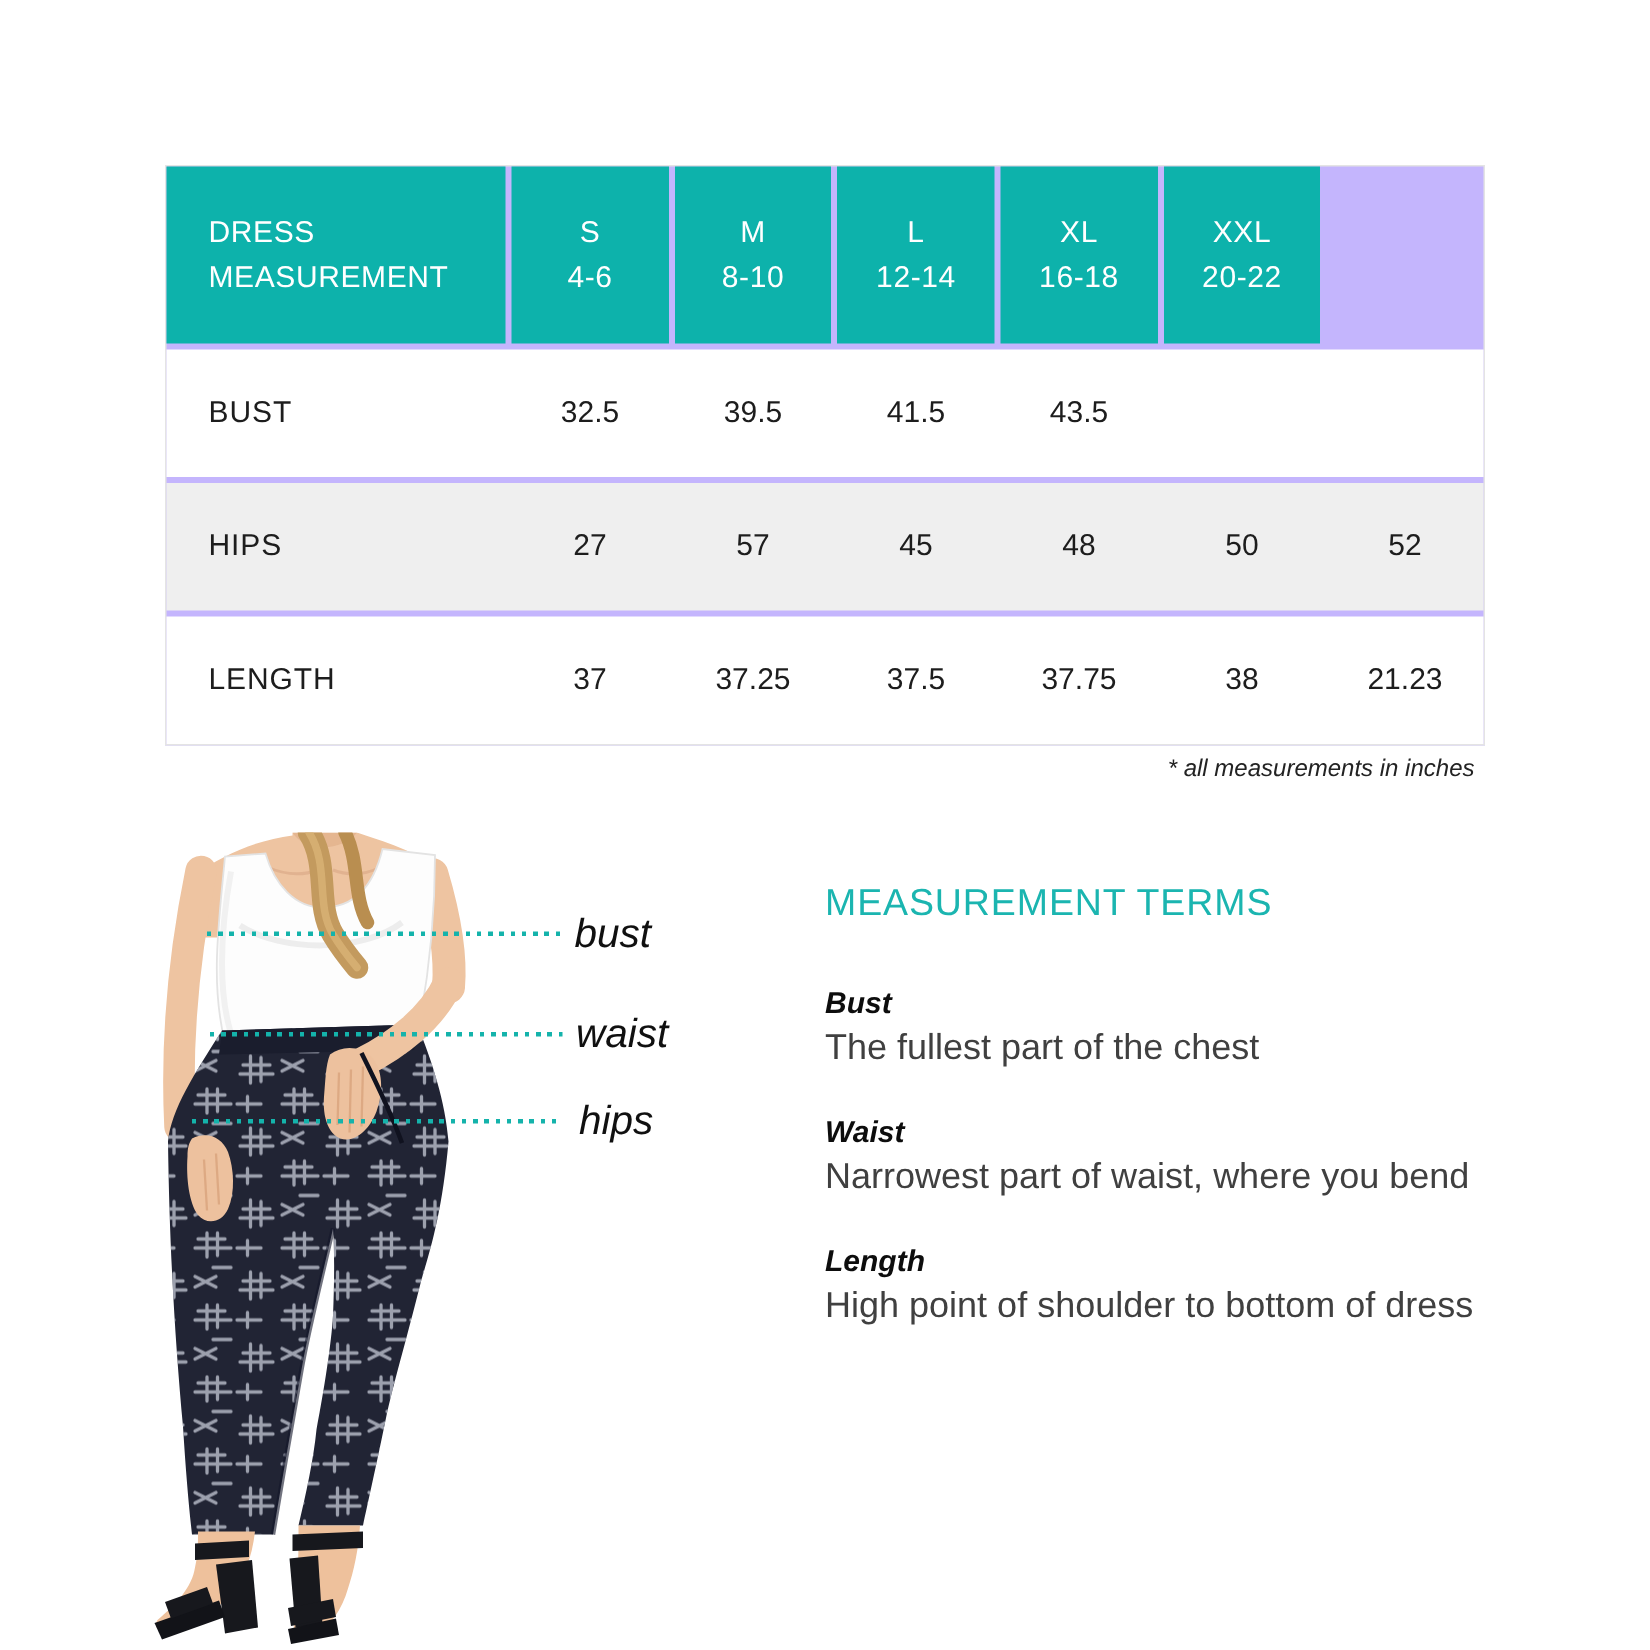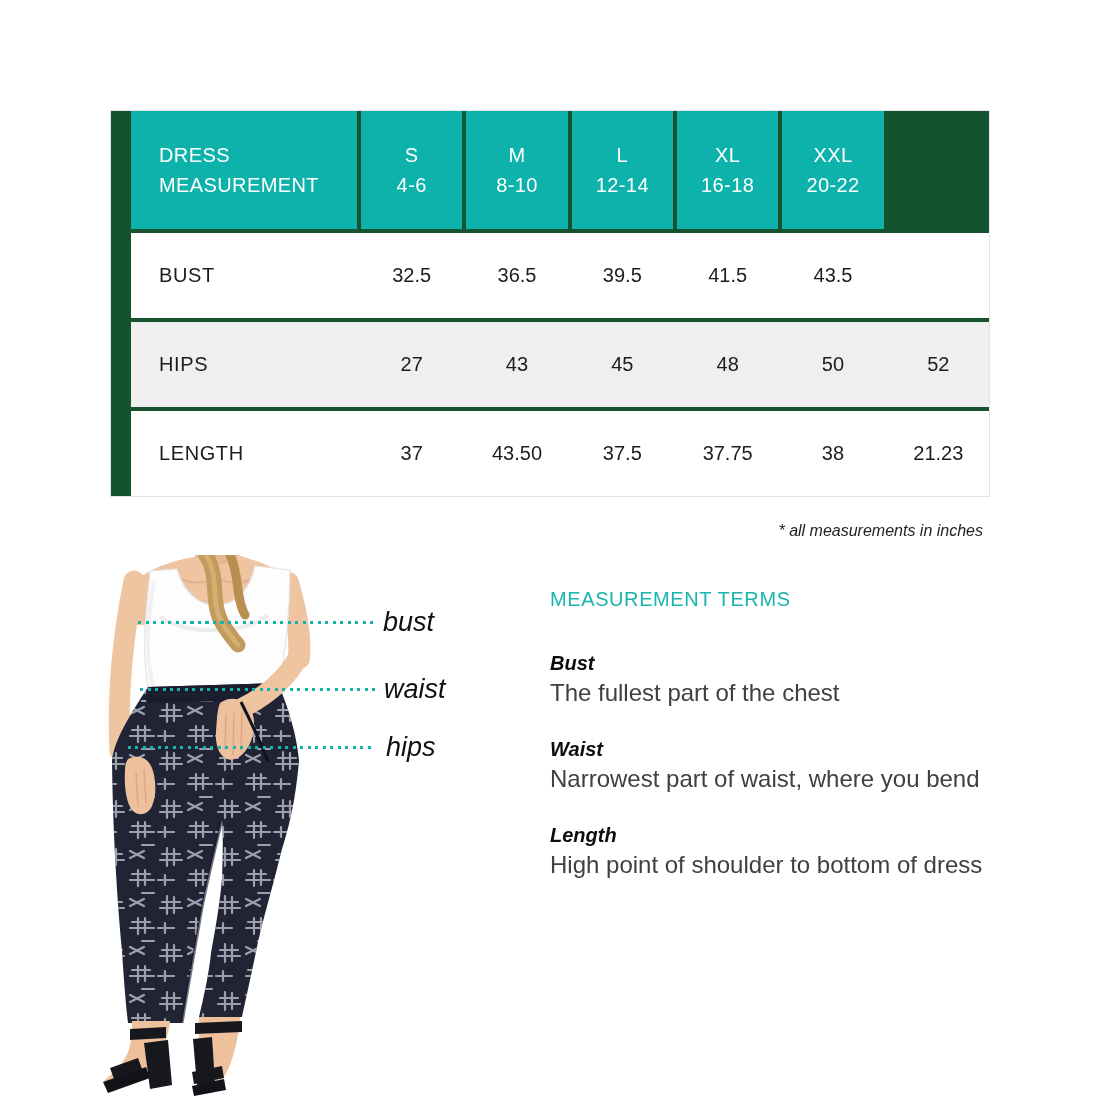--- a/index.html
+++ b/index.html
@@ -5,21 +5,21 @@
   html,body{margin:0;padding:0;background:#ffffff;}
   body{
     width:1100px;height:1100px;position:relative;overflow:hidden;
     font-family:"Liberation Sans",sans-serif;color:#1d1d1d;
   }
   *{box-sizing:border-box;}
 
   
   .size-table{
     position:absolute;left:110px;top:110px;width:880px;
-    border:1px solid #e4e4e4;background:#14532d;padding-left:20px;
+    border:1px solid #e4e4e4;background:#c4b5fd;
   }
   .t-row{display:grid;grid-template-columns:226px repeat(6,1fr);column-gap:4px;}
   .t-row + .t-row{margin-top:4px;}
   .t-head{height:118px;}
   .t-head .cell{
     background:#0db2ab;color:#ffffff;display:flex;flex-direction:column;
     justify-content:center;align-items:center;
     font-size:20px;line-height:30px;letter-spacing:0.4px;
   }
   .t-head .label-cell{align-items:flex-start;padding-left:28px;}
@@ -27,21 +27,21 @@
   .t-body .cell{
     display:flex;align-items:center;justify-content:center;
     font-size:20px;color:#1d1d1d;
   }
   .t-body .label-cell{justify-content:flex-start;padding-left:28px;letter-spacing:0.6px;}
   .t-row.alt{background:#efefef;}
   .t-row.alt .cell{background:transparent;}
 
   
   .footnotes{
-    position:absolute;left:110px;top:519px;width:873px;
+    position:absolute;left:110px;top:501px;width:873px;
     text-align:right;font-style:italic;font-size:16px;line-height:24px;color:#232323;
   }
 
   
   .figure-wrap{position:absolute;left:98px;top:555px;width:385px;height:545px;}
   .figure-wrap svg{position:absolute;left:0;top:0;z-index:1;}
   .dots{
     position:absolute;height:3px;z-index:3;
     background:repeating-linear-gradient(90deg,#14b3ab 0 3px,transparent 3px 7.5px);
   }
@@ -52,21 +52,21 @@
     position:absolute;z-index:4;font-style:italic;font-size:27px;
     line-height:34px;color:#101010;
   }
   .fig-label.bust{left:285px;top:50px;}
   .fig-label.waist{left:286px;top:117px;}
   .fig-label.hips{left:288px;top:175px;}
 
   
   .terms{position:absolute;left:550px;top:588px;width:480px;}
   .terms h2{
-    margin:0 0 38px 0;font-size:20px;font-weight:400;
+    margin:0 0 38px 0;font-size:25px;font-weight:400;
     color:#1bb5b0;letter-spacing:0.6px;
   }
   .term-group{margin-bottom:28px;}
   .term-name{font-size:20px;font-weight:700;font-style:italic;line-height:29px;color:#0d0d0d;}
   .term-def{font-size:24px;line-height:29px;color:#404040;}
 </style>
 </head>
 <body>
 
 <div class="size-table">
@@ -93,40 +93,39 @@
     </div>
     <div class="cell">
       <div>XXL</div>
       <div>20-22</div>
     </div>
   </div>
 
   <div class="t-row t-body">
     <div class="cell label-cell">BUST</div>
     <div class="cell">32.5</div>
-    <div class="cell">36.5</div>
     <div class="cell">39.5</div>
     <div class="cell">41.5</div>
     <div class="cell">43.5</div>
   </div>
 
   <div class="t-row t-body alt">
     <div class="cell label-cell">HIPS</div>
     <div class="cell">27</div>
-    <div class="cell">43</div>
+    <div class="cell">57</div>
     <div class="cell">45</div>
     <div class="cell">48</div>
     <div class="cell">50</div>
     <div class="cell">52</div>
   </div>
 
   <div class="t-row t-body">
     <div class="cell label-cell">LENGTH</div>
     <div class="cell">37</div>
-    <div class="cell">43.50</div>
+    <div class="cell">37.25</div>
     <div class="cell">37.5</div>
     <div class="cell">37.75</div>
     <div class="cell">38</div>
     <div class="cell">21.23</div>
   </div>
 </div>
 
 <div class="footnotes">
   <div>* all measurements in inches</div>
 </div>

